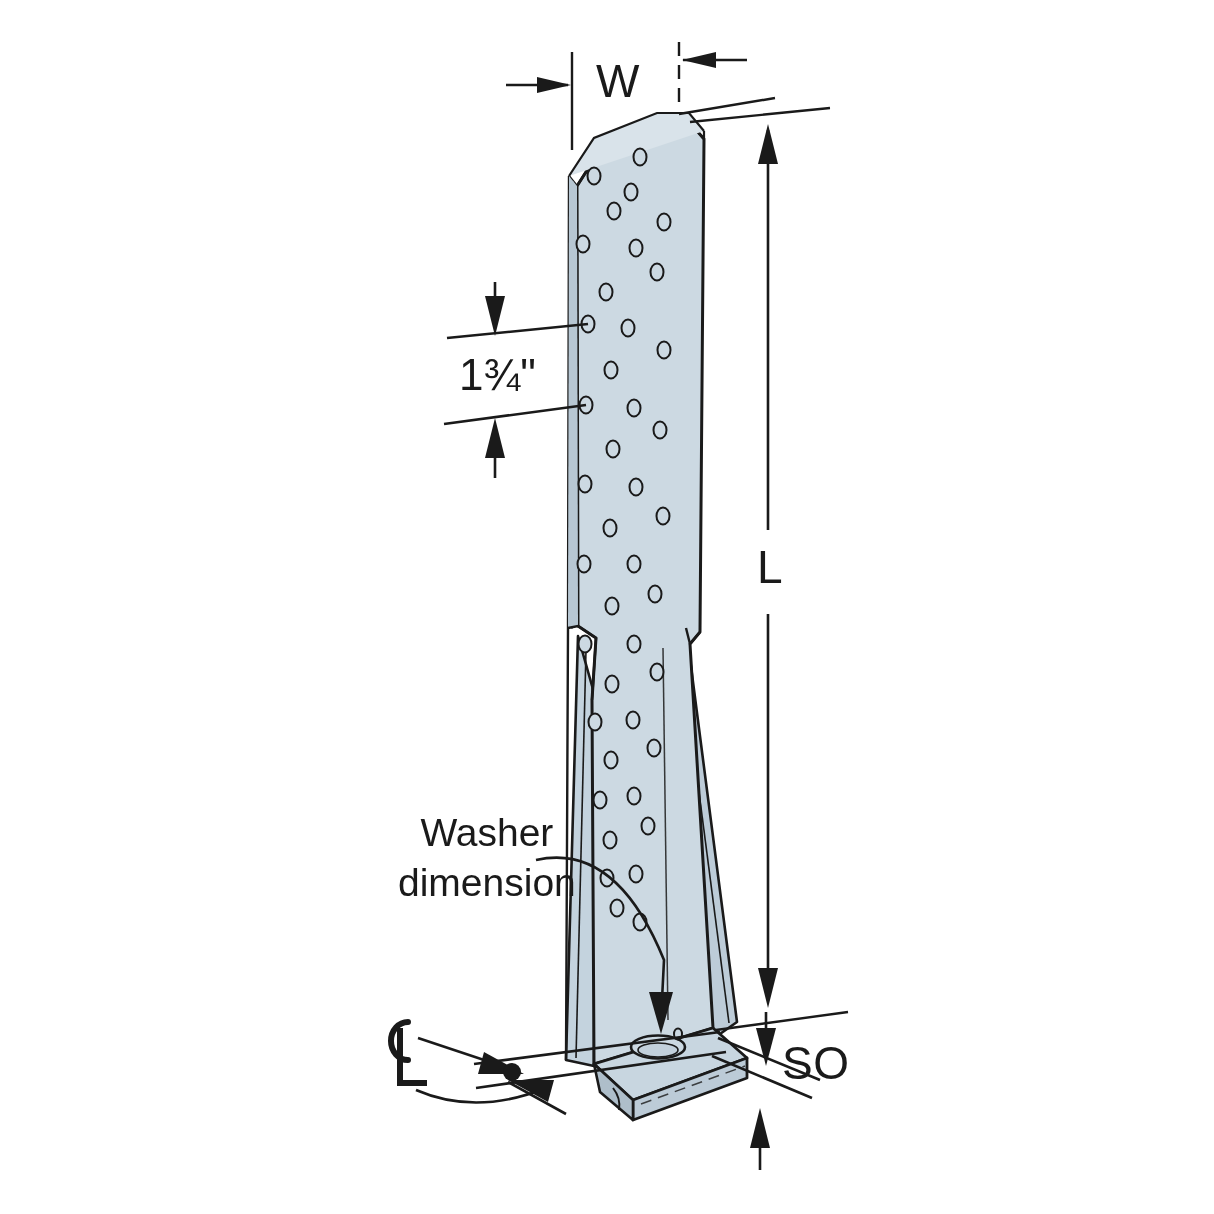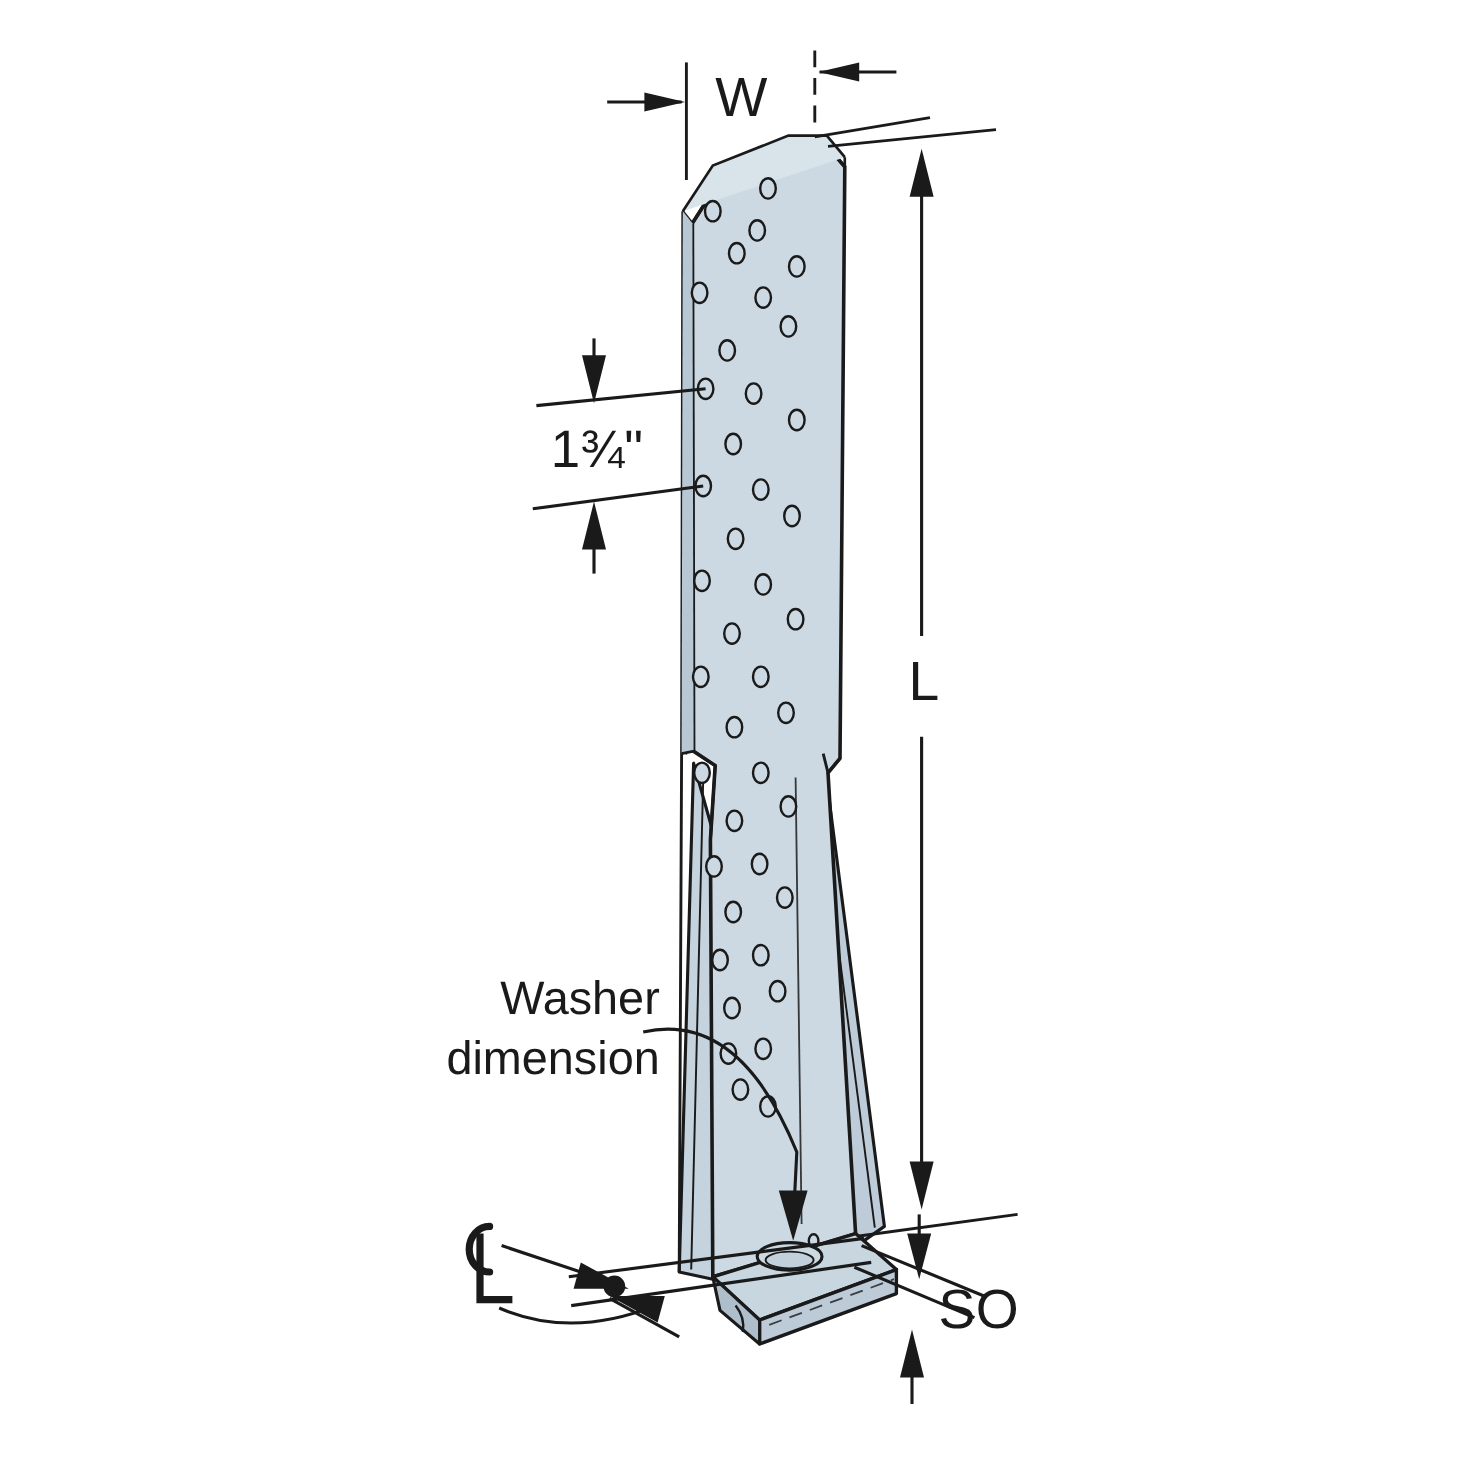--- a/index.html
+++ b/index.html
@@ -42,33 +42,32 @@
   #label-l {
     left: 757px;
     top: 544px;
     font-size: 46px;
   }
   #label-so {
     left: 782px;
     top: 1040px;
     font-size: 46px;
     letter-spacing: 0.5px;
-    margin-top: 28px;
   }
   #label-frac {
     left: 459px;
     top: 353px;
     font-size: 44px;
   }
   #label-washer {
-    left: 372px;
+    left: 398px;
     top: 808px;
     font-size: 39px;
     line-height: 1.28;
-    text-align: right;
+    text-align: center;
   }
   .sr-only {
     position: absolute;
     width: 1px; height: 1px;
     overflow: hidden;
     clip: rect(0 0 0 0);
     white-space: nowrap;
   }
 </style>
 </head>

